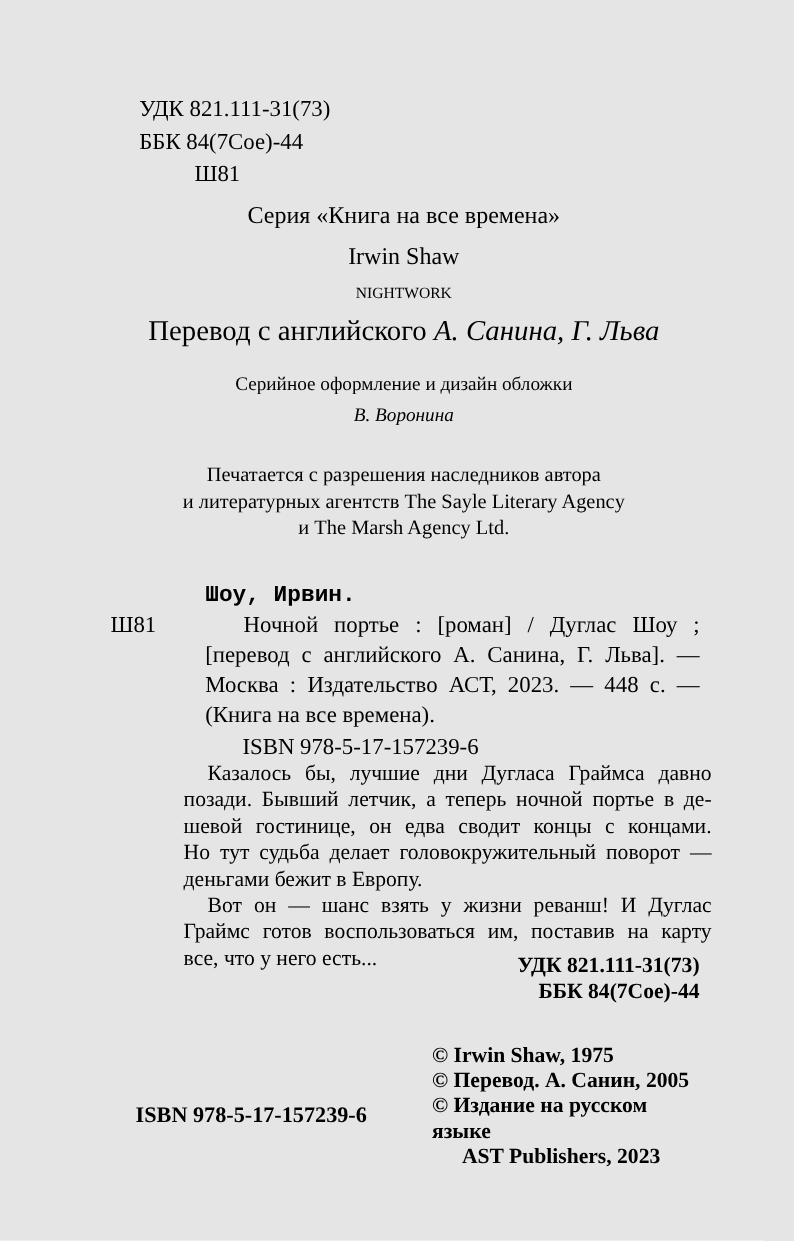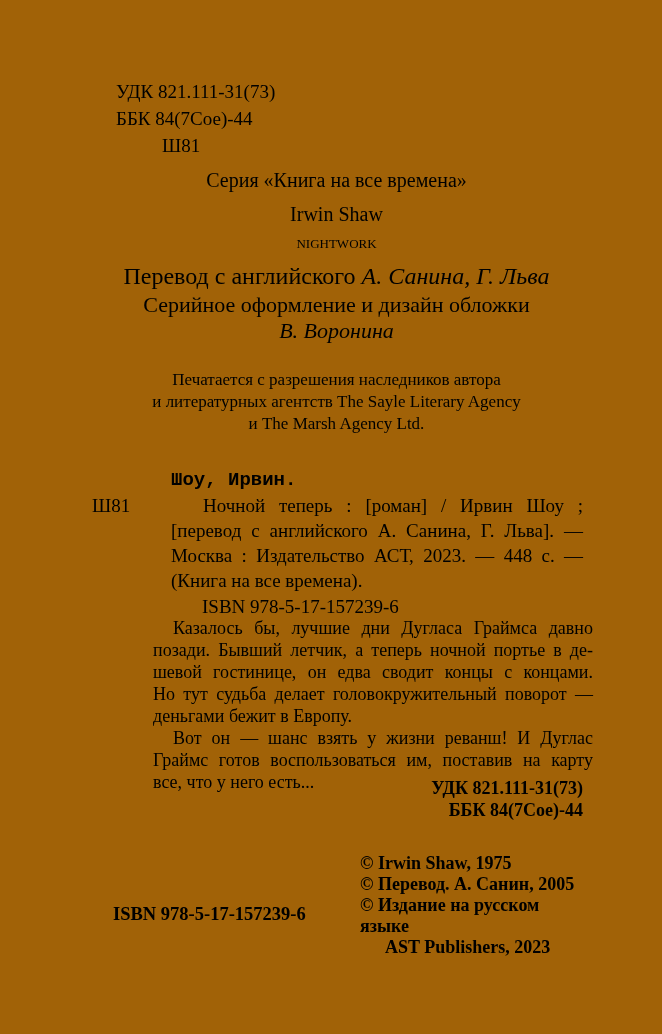--- a/index.html
+++ b/index.html
@@ -1,35 +1,35 @@
 <!DOCTYPE html>
 <html><head>
 <meta charset="utf-8">
 <style>
   html, body { margin: 0; padding: 0; background: #ffffff; }
   .page {
     position: relative;
     width: 662px;
     height: 1034px;
-    background: #a16207;
+    background: #e5e5e5;
     color: #000000;
     font-family: "Liberation Serif", "DejaVu Serif", serif;
     overflow: hidden;
   }
   .content { padding-top: 78px; margin-left: 90px; margin-right: 79px; }
 
   .codes-top { font-size: 19px; line-height: 27px; margin-left: 26px; }
   .codes-top .sign { margin-left: 46px; }
 
   .center { text-align: center; }
   .series      { font-size: 20px; line-height: 25px; margin-top: 9px; }
   .author-line { font-size: 20px; line-height: 25px; margin-top: 9px; }
   .title-line  { font-size: 13px; line-height: 25px; margin-top: 4px; }
   .translation { font-size: 24px; line-height: 25px; margin-top: 8px; }
-  .design      { font-size: 22px; line-height: 26px; margin-top: 3px; }
+  .design      { font-size: 16px; line-height: 26px; margin-top: 19px; }
   .permission  { font-size: 17px; line-height: 22px; margin-top: 25px; }
 
   .bib { position: relative; margin-top: 32px; font-size: 19px; }
   .bib-heading { font-weight: bold; margin-left: 81px; line-height: 26px; font-family: Liberation Mono, monospace; }
   .bib-sign { position: absolute; left: 2px; top: 26px; line-height: 25px; }
   .bib-text { margin-left: 81px; width: 412px; line-height: 25px; }
   .bib-isbn { margin-left: 112px; margin-top: 2px; line-height: 24px; }
 
   .jline { text-align: justify; text-align-last: justify; }
   .bib-first { text-indent: 32px; }
@@ -72,21 +72,21 @@
     <div class="center permission">
       <div>Печатается с разрешения наследников автора</div>
       <div>и литературных агентств The Sayle Literary Agency</div>
       <div>и The Marsh Agency Ltd.</div>
     </div>
 
     <div class="bib">
       <div class="bib-heading">Шоу, Ирвин.</div>
       <div class="bib-sign">Ш81</div>
       <div class="bib-text">
-        <div class="jline bib-first">Ночной теперь : [роман] / Ирвин Шоу ;</div>
+        <div class="jline bib-first">Ночной портье : [роман] / Дуглас Шоу ;</div>
         <div class="jline">[перевод с английского А. Санина, Г. Льва]. —</div>
         <div class="jline">Москва : Издательство АСТ, 2023. — 448 с. —</div>
         <div>(Книга на все времена).</div>
       </div>
       <div class="bib-isbn">ISBN 978-5-17-157239-6</div>
     </div>
 
     <div class="annotation">
       <div class="jline ann-first">Казалось бы, лучшие дни Дугласа Граймса давно</div>
       <div class="jline">позади. Бывший летчик, а теперь ночной портье в де-</div>

